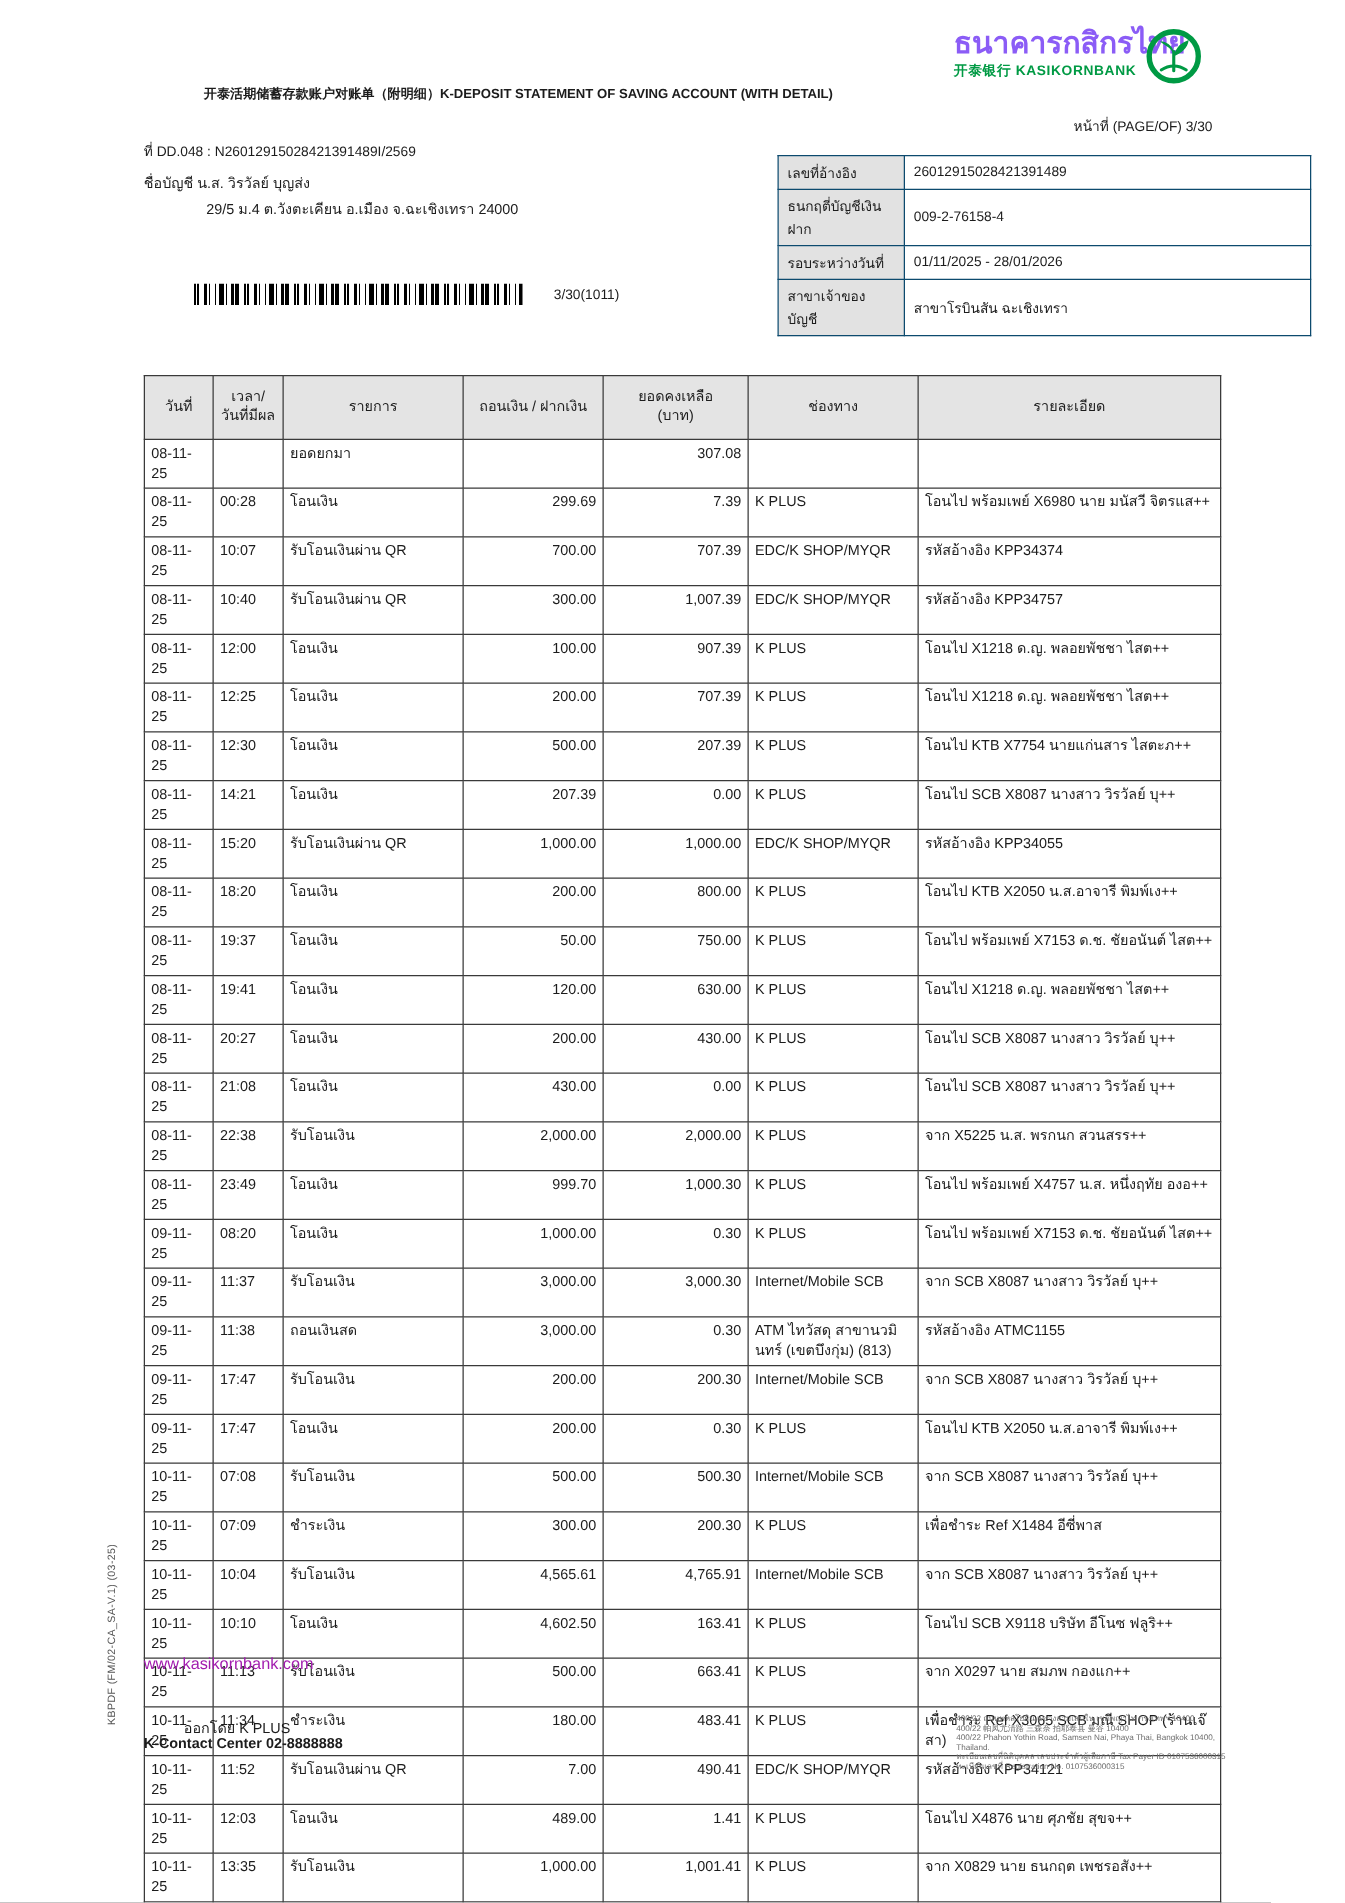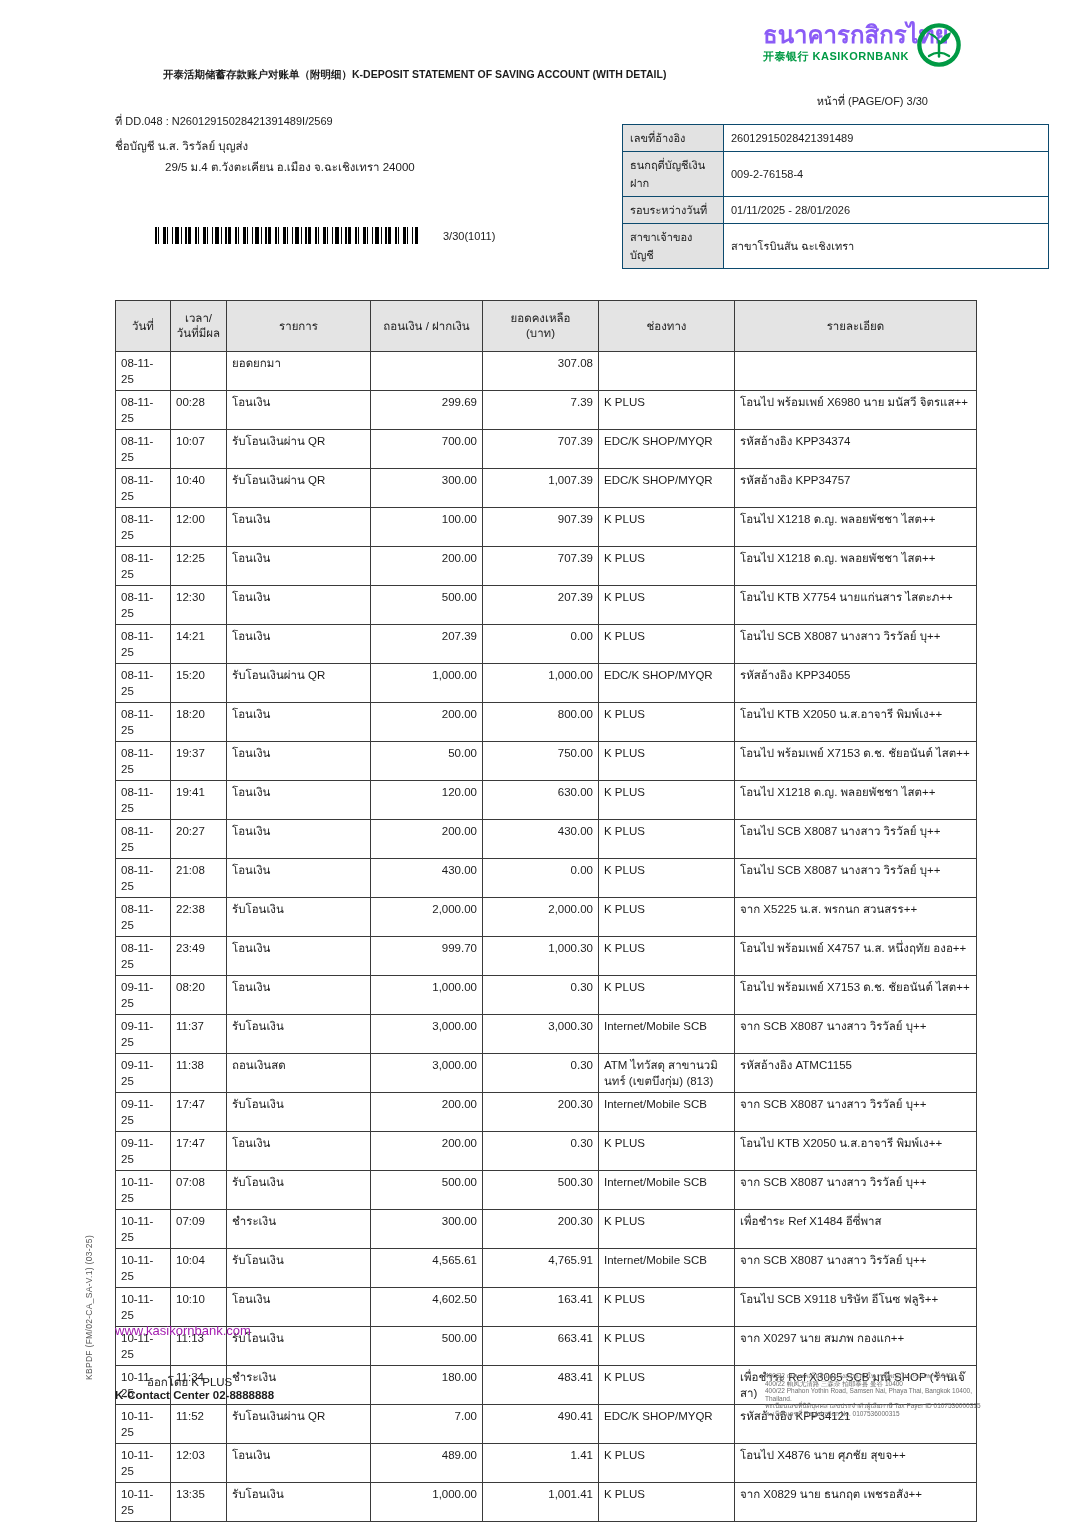--- a/index.html
+++ b/index.html
@@ -8,21 +8,21 @@
     font-family:"Liberation Sans",sans-serif;color:#1c1c1c;overflow:hidden;
   }
   .abs{position:absolute;}
   
   .doc-title{left:115px;top:36px;font-size:21px;font-weight:bold;letter-spacing:.2px;}
   .doc-subtitle{left:115px;top:68px;font-size:10.5px;font-weight:bold;margin-left:48px;}
   .bank-block{left:763px;top:22px;text-align:left;}
   .bank-name{font-size:24px;font-weight:bold;color:#8b5cf6;line-height:26px;}
   .bank-sub{font-size:11px;font-weight:bold;color:#009a44;margin-top:1px;letter-spacing:.5px;}
   .bank-logo{left:916px;top:22px;width:46px;height:46px;}
-  .page-label{left:658px;top:92px;width:270px;text-align:right;font-size:11px;}
+  .page-label{left:700px;top:92px;width:270px;text-align:right;font-size:11px;}
   .doc-no{left:115px;top:112px;font-size:11px;}
   .acct-line{left:115px;top:137px;font-size:11.5px;}
   .acct-addr{left:165px;top:158px;font-size:11.5px;}
   
   .info-box{left:622px;top:124px;width:427px;border-collapse:collapse;}
   .info-box td{border:1px solid #0c4a6e;font-size:11px;padding:4px 7px;height:16px;}
   .info-box td.lbl{background:#e2e2e2;width:86px;font-weight:normal;}
   
   .barcode{left:155px;top:227px;width:263px;height:17px;
     background:repeating-linear-gradient(90deg,

